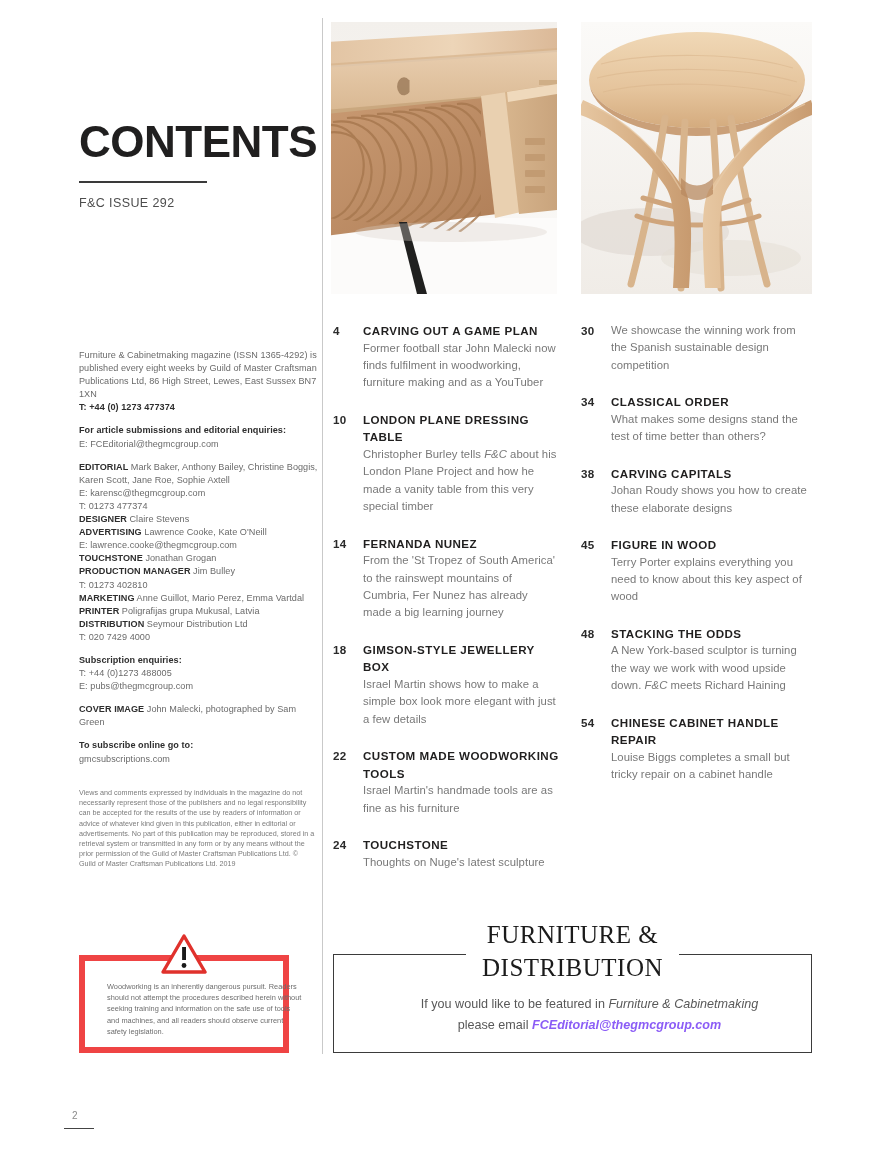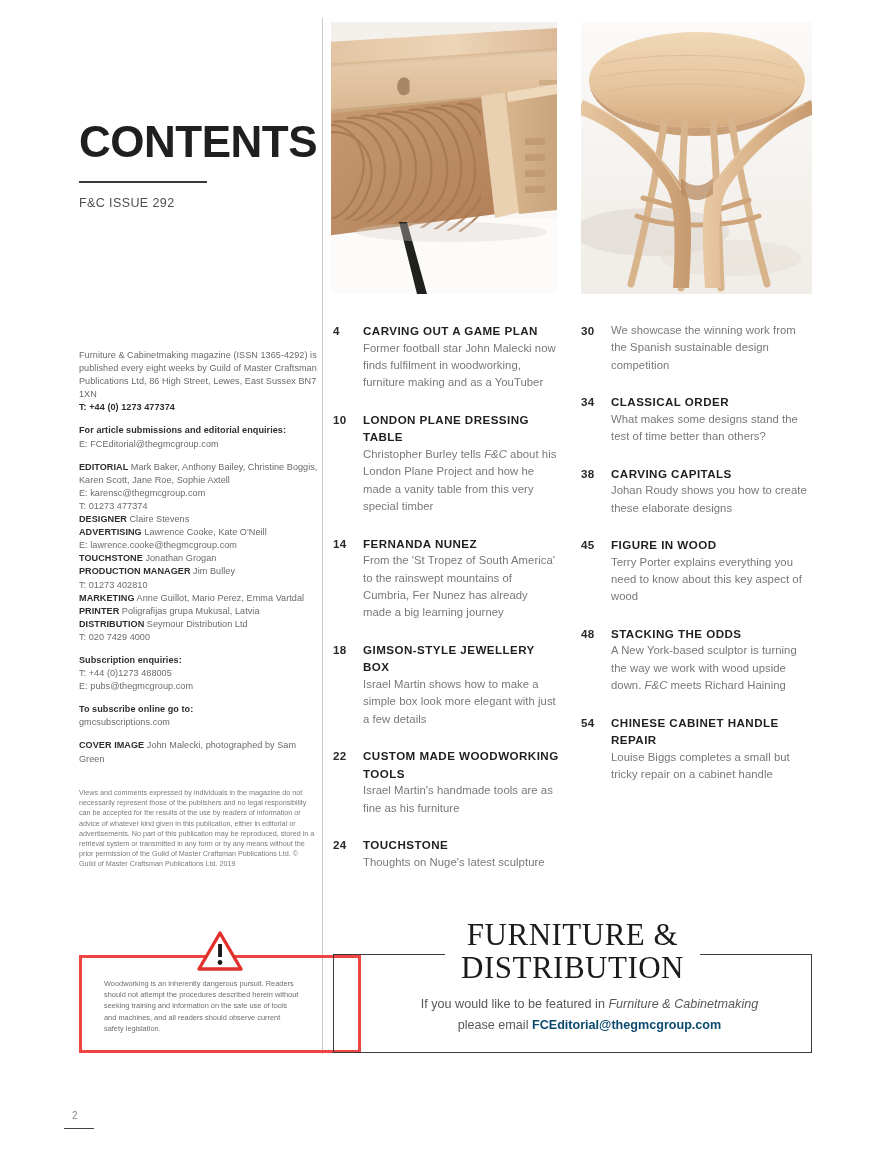--- a/index.html
+++ b/index.html
@@ -40,22 +40,22 @@
   .masthead p:last-child { margin-bottom:0; }
   .masthead .lbl { color:#2e2e2e; font-weight:700; }
 
   .legal {
     position:absolute; left:79px; top:788px; width:236px;
     font-size:7.2px; line-height:10.2px; color:#7b7b7b;
   }
 
   
   .warn-box {
-    position:absolute; left:79px; top:955px; width:282px; height:98px;
-    border:3px solid #ef4444;
+    position:absolute; left:79px; top:955px; width:210px; height:98px;
+    border:6px solid #ef4444;
   }
   .warn-text {
     position:absolute; left:22px; top:20px; width:196px;
     font-size:7.4px; line-height:11.2px; color:#6d6d6d;
   }
   .warn-icon {
     position:absolute; left:0; right:0; top:-27px; margin:0 auto; width:46px; height:40px;
   }
 
   
@@ -97,32 +97,32 @@
 
   
   .promo-box {
     position:absolute; left:333px; top:954px; width:479px; height:99px;
     border:1px solid #3b3b3b;
   }
   .promo-logo {
     position:absolute; left:333px; top:918px; width:479px;
     text-align:center;
     font-family:"Liberation Serif", serif;
-    font-size:31px; font-weight:400; line-height:33px;
+    font-size:25px; font-weight:400; line-height:33px;
     color:#1b1b1b; letter-spacing:0.5px;
   }
   .promo-logo .logo-mask {
     display:inline-block; background:#fff; padding:0 16px;
   }
   .promo-text {
     position:absolute; left:350px; top:994px; width:479px;
     text-align:center; font-size:12.6px; line-height:21px; color:#585858;
   }
   .promo-text i { font-style:italic; }
-  .promo-text b { font-weight:700; color:#0c4a6e; }
+  .promo-text b { font-weight:700; color:#8b5cf6;font-style:italic; }
 </style>
 </head>
 <body>
 
 <div class="page">
 
   <div class="col-divider"></div>
 
   <div class="left-col">
     <div class="contents-title">CONTENTS</div>
@@ -153,25 +153,25 @@
       <span class="lbl">PRINTER</span><span> Poligrafijas grupa Mukusal, Latvia</span><br>
       <span class="lbl">DISTRIBUTION</span><span> Seymour Distribution Ltd</span><br>
       <span>T: 020 7429 4000</span>
     </p>
     <p>
       <span class="lbl">Subscription enquiries:</span><br>
       <span>T: +44 (0)1273 488005</span><br>
       <span>E: pubs@thegmcgroup.com</span>
     </p>
     <p>
+      <span class="lbl">COVER IMAGE</span><span> John Malecki, photographed by Sam Green</span>
+    </p>
+    <p>
       <span class="lbl">To subscribe online go to:</span><br>
       <span>gmcsubscriptions.com</span>
-    </p>
-    <p>
-      <span class="lbl">COVER IMAGE</span><span> John Malecki, photographed by Sam Green</span>
     </p>
   </div>
 
   <div class="legal">
     <span>Views and comments expressed by individuals in the magazine do not necessarily represent those of the publishers and no legal responsibility can be accepted for the results of the use by readers of information or advice of whatever kind given in this publication, either in editorial or advertisements. No part of this publication may be reproduced, stored in a retrieval system or transmitted in any form or by any means without the prior permission of the Guild of Master Craftsman Publications Ltd.</span>
     <span>© Guild of Master Craftsman Publications Ltd. 2019</span>
   </div>
 
   <div class="warn-box">
     <div class="warn-icon">

